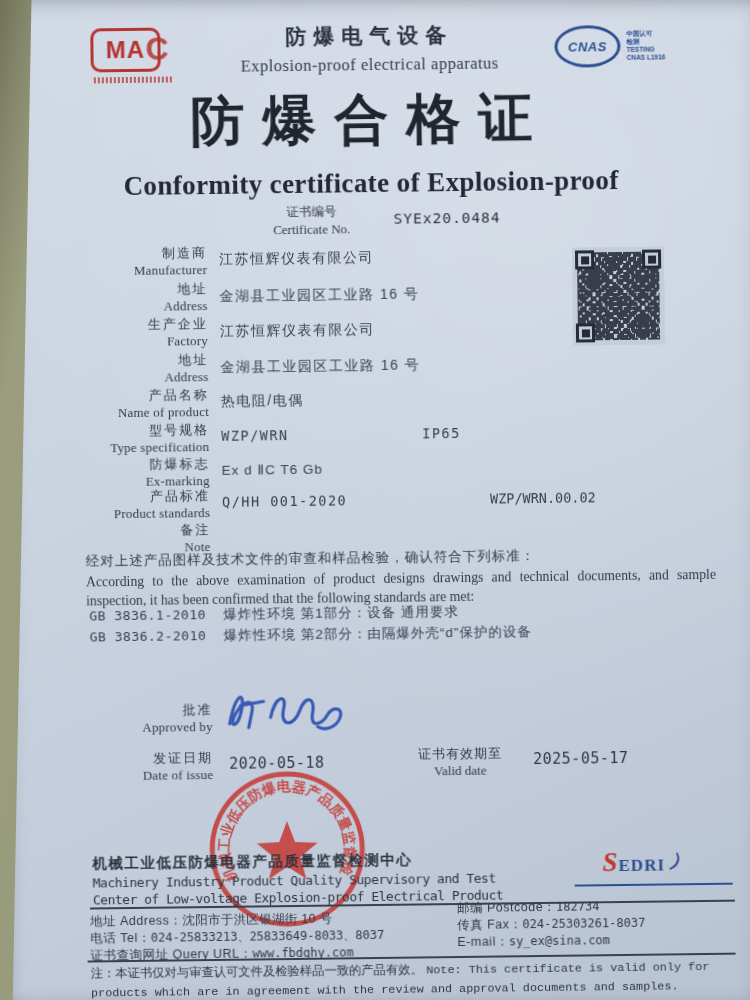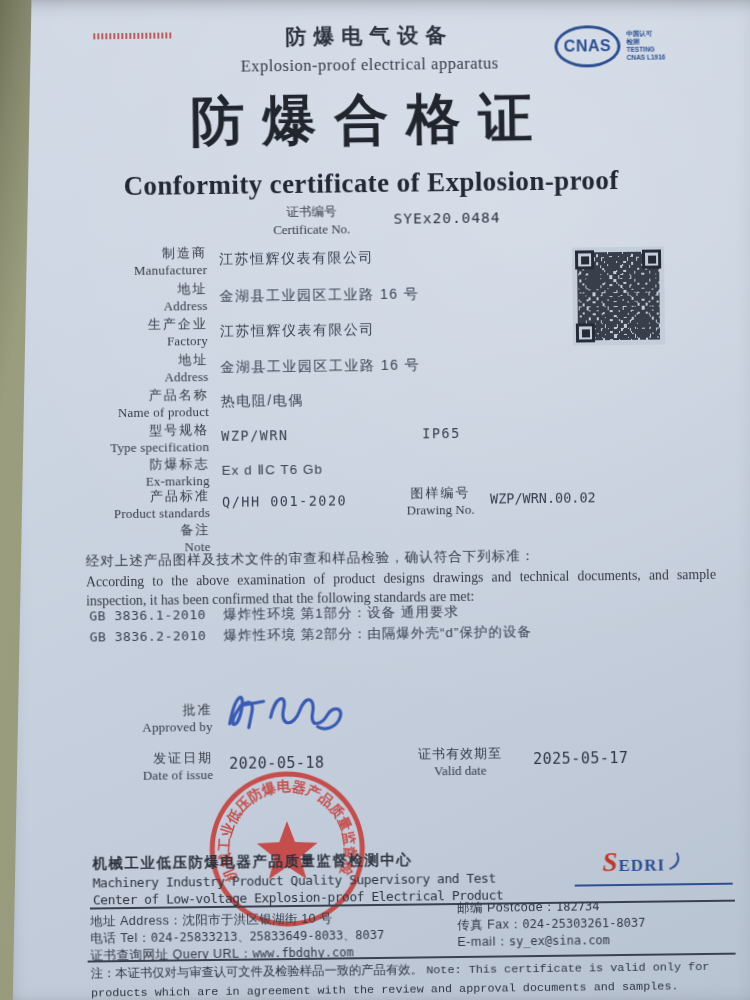--- a/index.html
+++ b/index.html
@@ -24,21 +24,21 @@
   
   .ma-box{width:64px;height:38px;border:3px solid #b5342e;border-radius:10px;display:flex;align-items:center;justify-content:center;
     color:#b5342e;font-weight:bold;font-size:24px;letter-spacing:1px;position:relative;}
   .ma-c{position:absolute;right:-12px;top:0px;font-size:32px;font-weight:bold;color:#b5342e;opacity:.85;}
   .ma-serial{margin-top:5px;margin-left:3px;width:80px;height:6px;opacity:.75;
     background:repeating-linear-gradient(90deg,#b5342e 0 2px,transparent 2px 4px);}
   .hdr-cn{font-size:21px;font-weight:600;letter-spacing:7px;color:#2d333e;}
   .hdr-en{font-size:16.5px;color:#333a46;margin-top:5px;letter-spacing:.5px;}
   .cnas-wrap{display:flex;align-items:center;}
   .cnas-ellipse{width:60px;height:36px;border:3px solid #2d4f92;border-radius:50%;display:flex;align-items:center;justify-content:center;
-    color:#2d4f92;font-weight:bold;font-size:16px;letter-spacing:.5px;}
+    color:#2d4f92;font-weight:bold;font-style:italic;font-size:13px;letter-spacing:.5px;}
   .cnas-lines{margin-left:6px;color:#2d4f92;font-size:6.5px;line-height:1.25;font-weight:bold;}
 
   .main-title{width:740px;text-align:center;font-size:54px;font-weight:700;letter-spacing:18px;color:#20252e;}
   .en-title{width:740px;text-align:center;font-size:27px;font-weight:bold;color:#222834;letter-spacing:.4px;}
 
   .cert-label{left:240px;width:150px;text-align:center;font-size:12.5px;line-height:1.35;color:#343b47;}
   .cert-label .en{font-size:13px;}
 
   .flabel{left:58px;width:152px;text-align:right;line-height:1.3;color:#333a46;}
   .flabel .cn{font-size:13px;letter-spacing:2px;}
@@ -83,20 +83,24 @@
   #stamp{left:203px;top:768px;width:160px;height:160px;mix-blend-mode:multiply;opacity:.88;}
   #signature{left:213px;top:682px;width:140px;height:60px;}
 </style>
 </head>
 <body>
 
 <div id="paper">
 <div id="content">
 
   <div class="abs" style="left:96px;top:25px;">
+    <div class="ma-box">
+      <span>MA</span>
+      <span class="ma-c">C</span>
+    </div>
     <div class="ma-serial"></div>
   </div>
 
   <div class="abs" style="left:180px;top:22px;width:390px;text-align:center;">
     <div class="hdr-cn">防爆电气设备</div>
     <div class="hdr-en serif">Explosion-proof electrical apparatus</div>
   </div>
 
   <div class="abs cnas-wrap" style="left:560px;top:28px;">
     <div class="cnas-ellipse">CNAS</div>
@@ -159,24 +163,20 @@
     <div class="en">Ex-marking</div>
   </div>
   <div class="abs fvalue" style="top:460px;font-size:13.5px;letter-spacing:1px;">Ex d ⅡC T6 Gb</div>
 
   <div class="abs flabel" style="top:486px;">
     <div class="cn">产品标准</div>
     <div class="en">Product standards</div>
   </div>
   <div class="abs fvalue mono" style="top:492px;font-size:13.5px;">Q/HH 001-2020</div>
 
-  <div class="abs" style="left:393px;top:486px;width:95px;text-align:center;line-height:1.3;color:#333a46;">
-    <div style="font-size:13px;letter-spacing:2px;">图样编号</div>
-    <div class="serif" style="font-size:13px;">Drawing No.</div>
-  </div>
   <div class="abs mono" style="left:490px;top:492px;font-size:13.5px;color:#384050;">WZP/WRN.00.02</div>
 
   <div class="abs flabel" style="top:520px;">
     <div class="cn">备注</div>
     <div class="en">Note</div>
   </div>
   <div class="abs fvalue" style="top:526px;"></div>
 
   <div class="abs para" style="top:549px;">
     <div class="cn">经对上述产品图样及技术文件的审查和样品检验，确认符合下列标准：</div>

